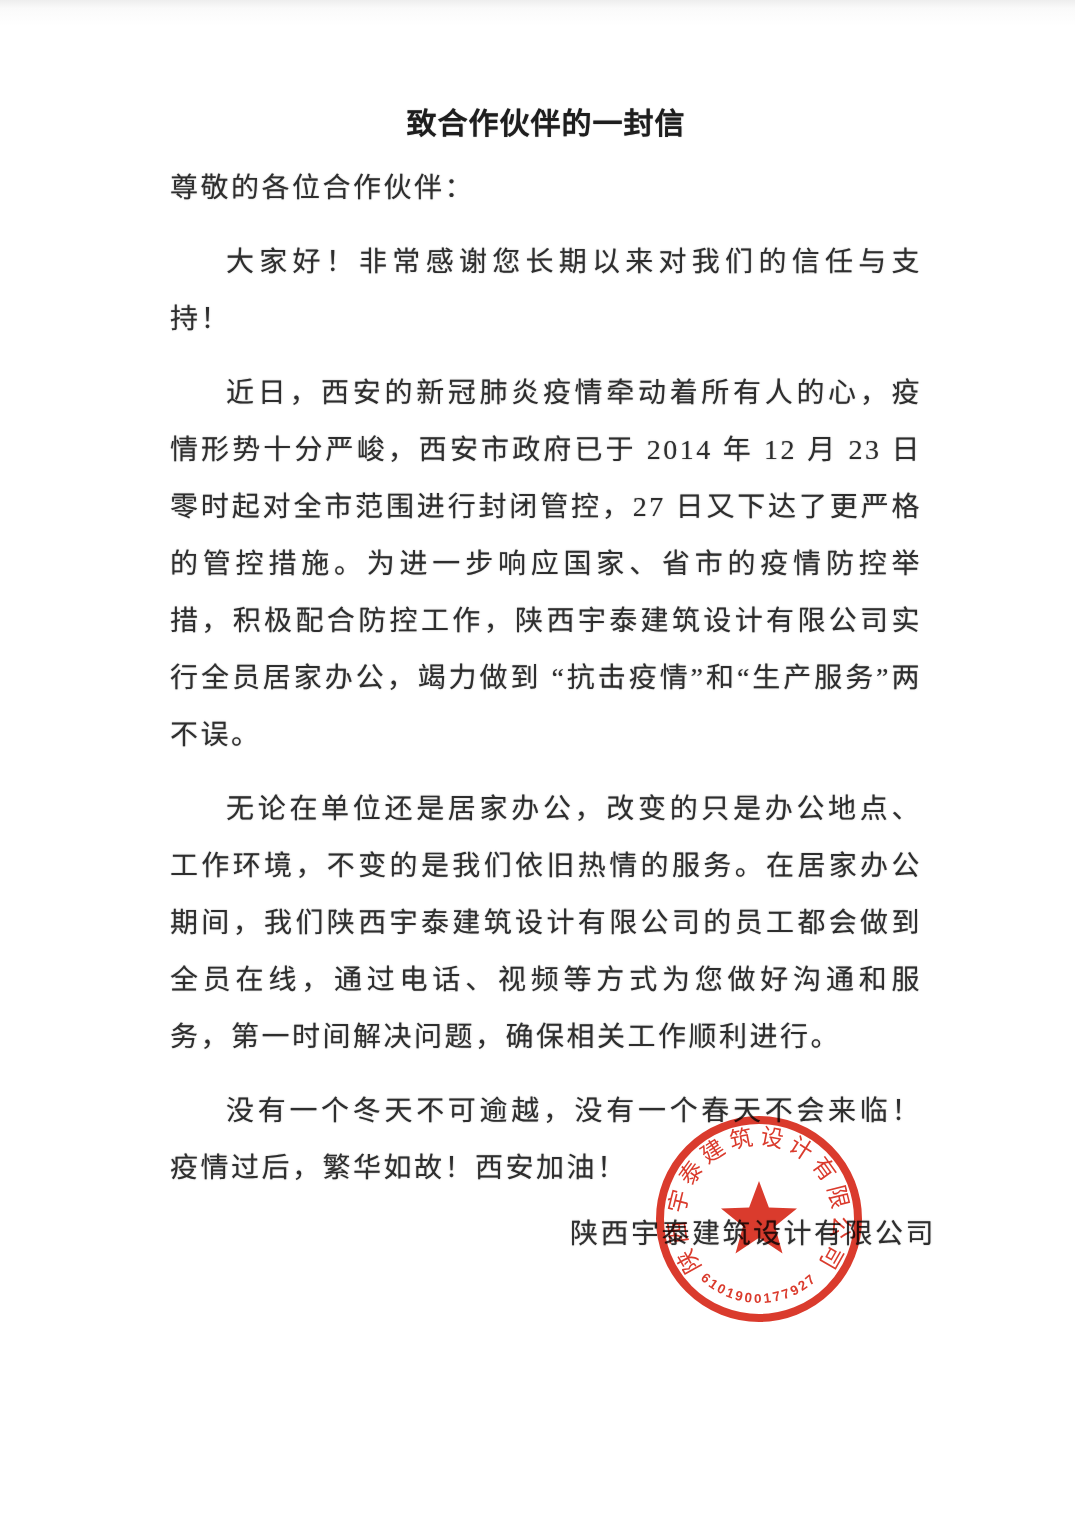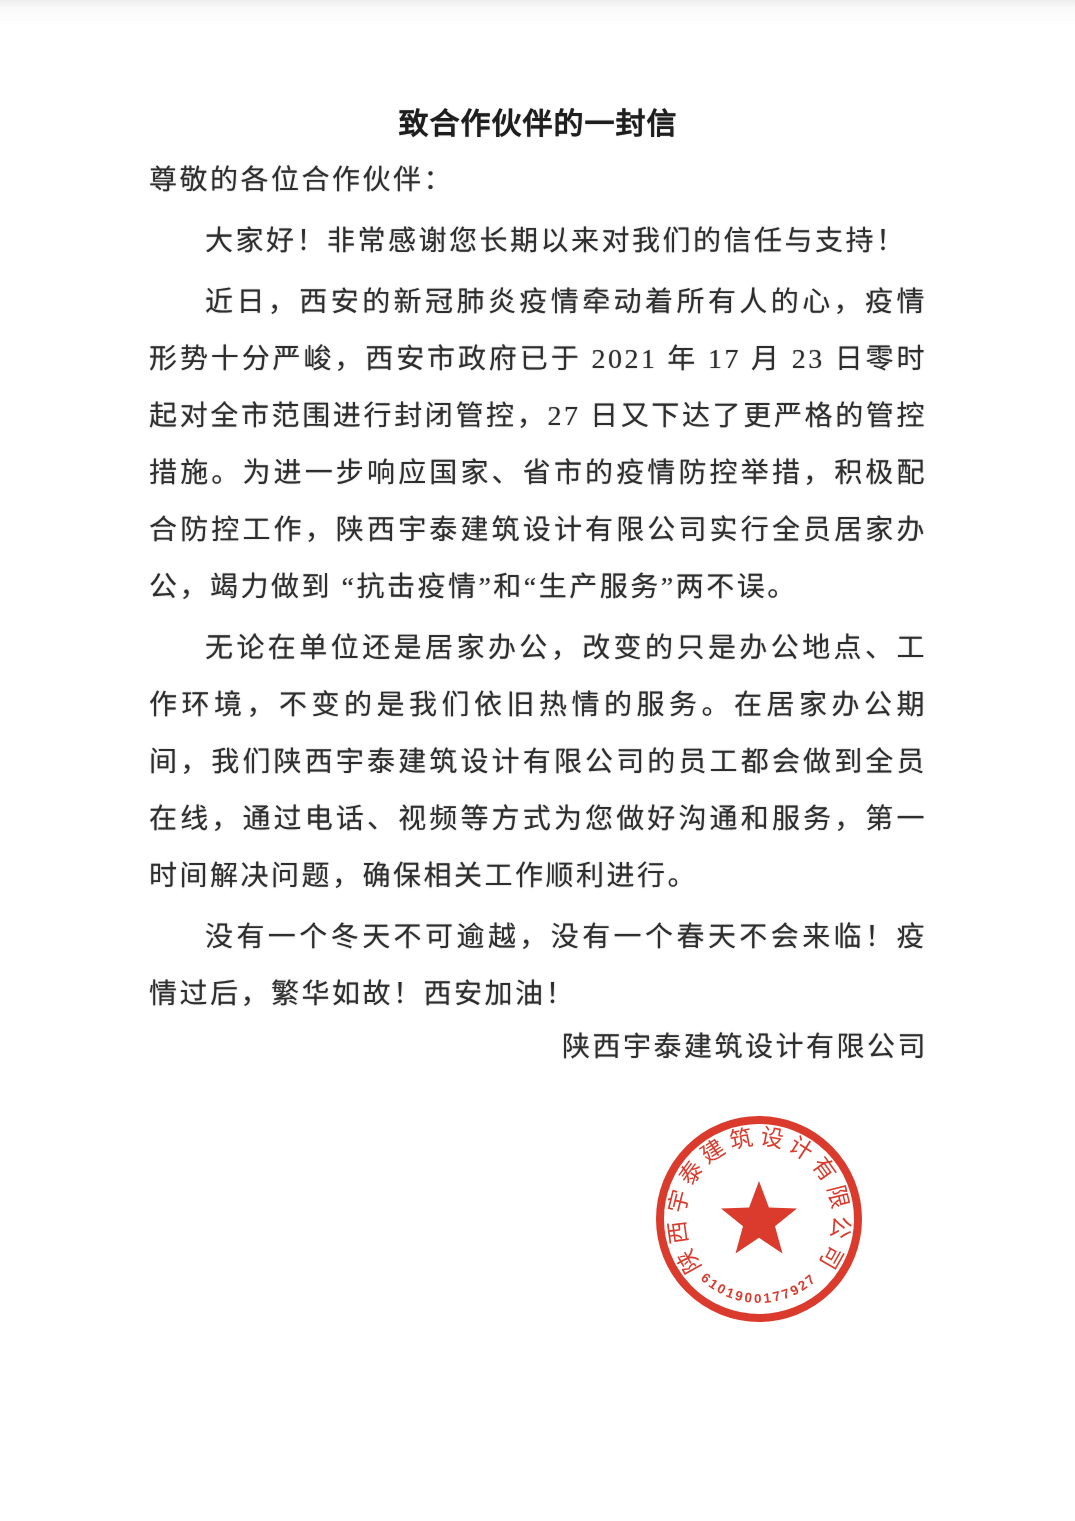--- a/index.html
+++ b/index.html
@@ -14,21 +14,21 @@
     overflow: hidden;
   }
   .page {
     position: relative;
     width: 1075px;
     height: 1521px;
     background: linear-gradient(180deg, #eeeeee 0px, #fafafa 8px, #ffffff 26px);
   }
   .letter {
     position: absolute;
-    left: 145px;
+    left: 153px;
     top: 0;
     width: 786px;
   }
   .letter-title {
     margin: 0;
     padding-top: 106px;
     text-align: center;
     font-size: 30px;
     line-height: 36px;
     font-weight: bold;
@@ -40,21 +40,21 @@
     margin-top: 9px;
     font-size: 28px;
     line-height: 57px;
     color: #2e2e2e;
     letter-spacing: 2.5px;
     text-align: justify;
     text-justify: inter-character;
     text-shadow: 0 0 1.3px rgba(45,45,45,0.5);
   }
   .letter-body p {
-    margin: 4px;
+    margin: 17px;
     text-indent: 2em;
   }
   .letter-body p.salutation {
     text-indent: 0;
   }
   .signature {
     margin-top: -4px;
     text-align: right;
     font-size: 28px;
     color: #2e2e2e;
@@ -88,21 +88,21 @@
 <body>
 
 <div class="page">
 
   <div class="letter">
     <h1 class="letter-title">致合作伙伴的一封信</h1>
 
     <div class="letter-body">
       <p class="salutation">尊敬的各位合作伙伴：</p>
       <p>大家好！非常感谢您长期以来对我们的信任与支持！</p>
-      <p>近日，西安的新冠肺炎疫情牵动着所有人的心，疫情形势十分严峻，西安市政府已于 2021 年 17 月 23 日零时起对全市范围进行封闭管控，27 日又下达了更严格的管控措施。为进一步响应国家、省市的疫情防控举措，积极配合防控工作，陕西宇泰建筑设计有限公司实行全员居家办公，竭力做到 “抗击疫情”和“生产服务”两不误。</p>
+      <p>近日，西安的新冠肺炎疫情牵动着所有人的心，疫情形势十分严峻，西安市政府已于 2014 年 12 月 23 日零时起对全市范围进行封闭管控，27 日又下达了更严格的管控措施。为进一步响应国家、省市的疫情防控举措，积极配合防控工作，陕西宇泰建筑设计有限公司实行全员居家办公，竭力做到 “抗击疫情”和“生产服务”两不误。</p>
       <p>无论在单位还是居家办公，改变的只是办公地点、工作环境，不变的是我们依旧热情的服务。在居家办公期间，我们陕西宇泰建筑设计有限公司的员工都会做到全员在线，通过电话、视频等方式为您做好沟通和服务，第一时间解决问题，确保相关工作顺利进行。</p>
       <p>没有一个冬天不可逾越，没有一个春天不会来临！疫情过后，繁华如故！西安加油！</p>
     </div>
 
     <div class="signature">
       <div class="company-line">陕西宇泰建筑设计有限公司</div>
     </div>
   </div>
 
   <svg class="seal" viewBox="0 0 240 240">

